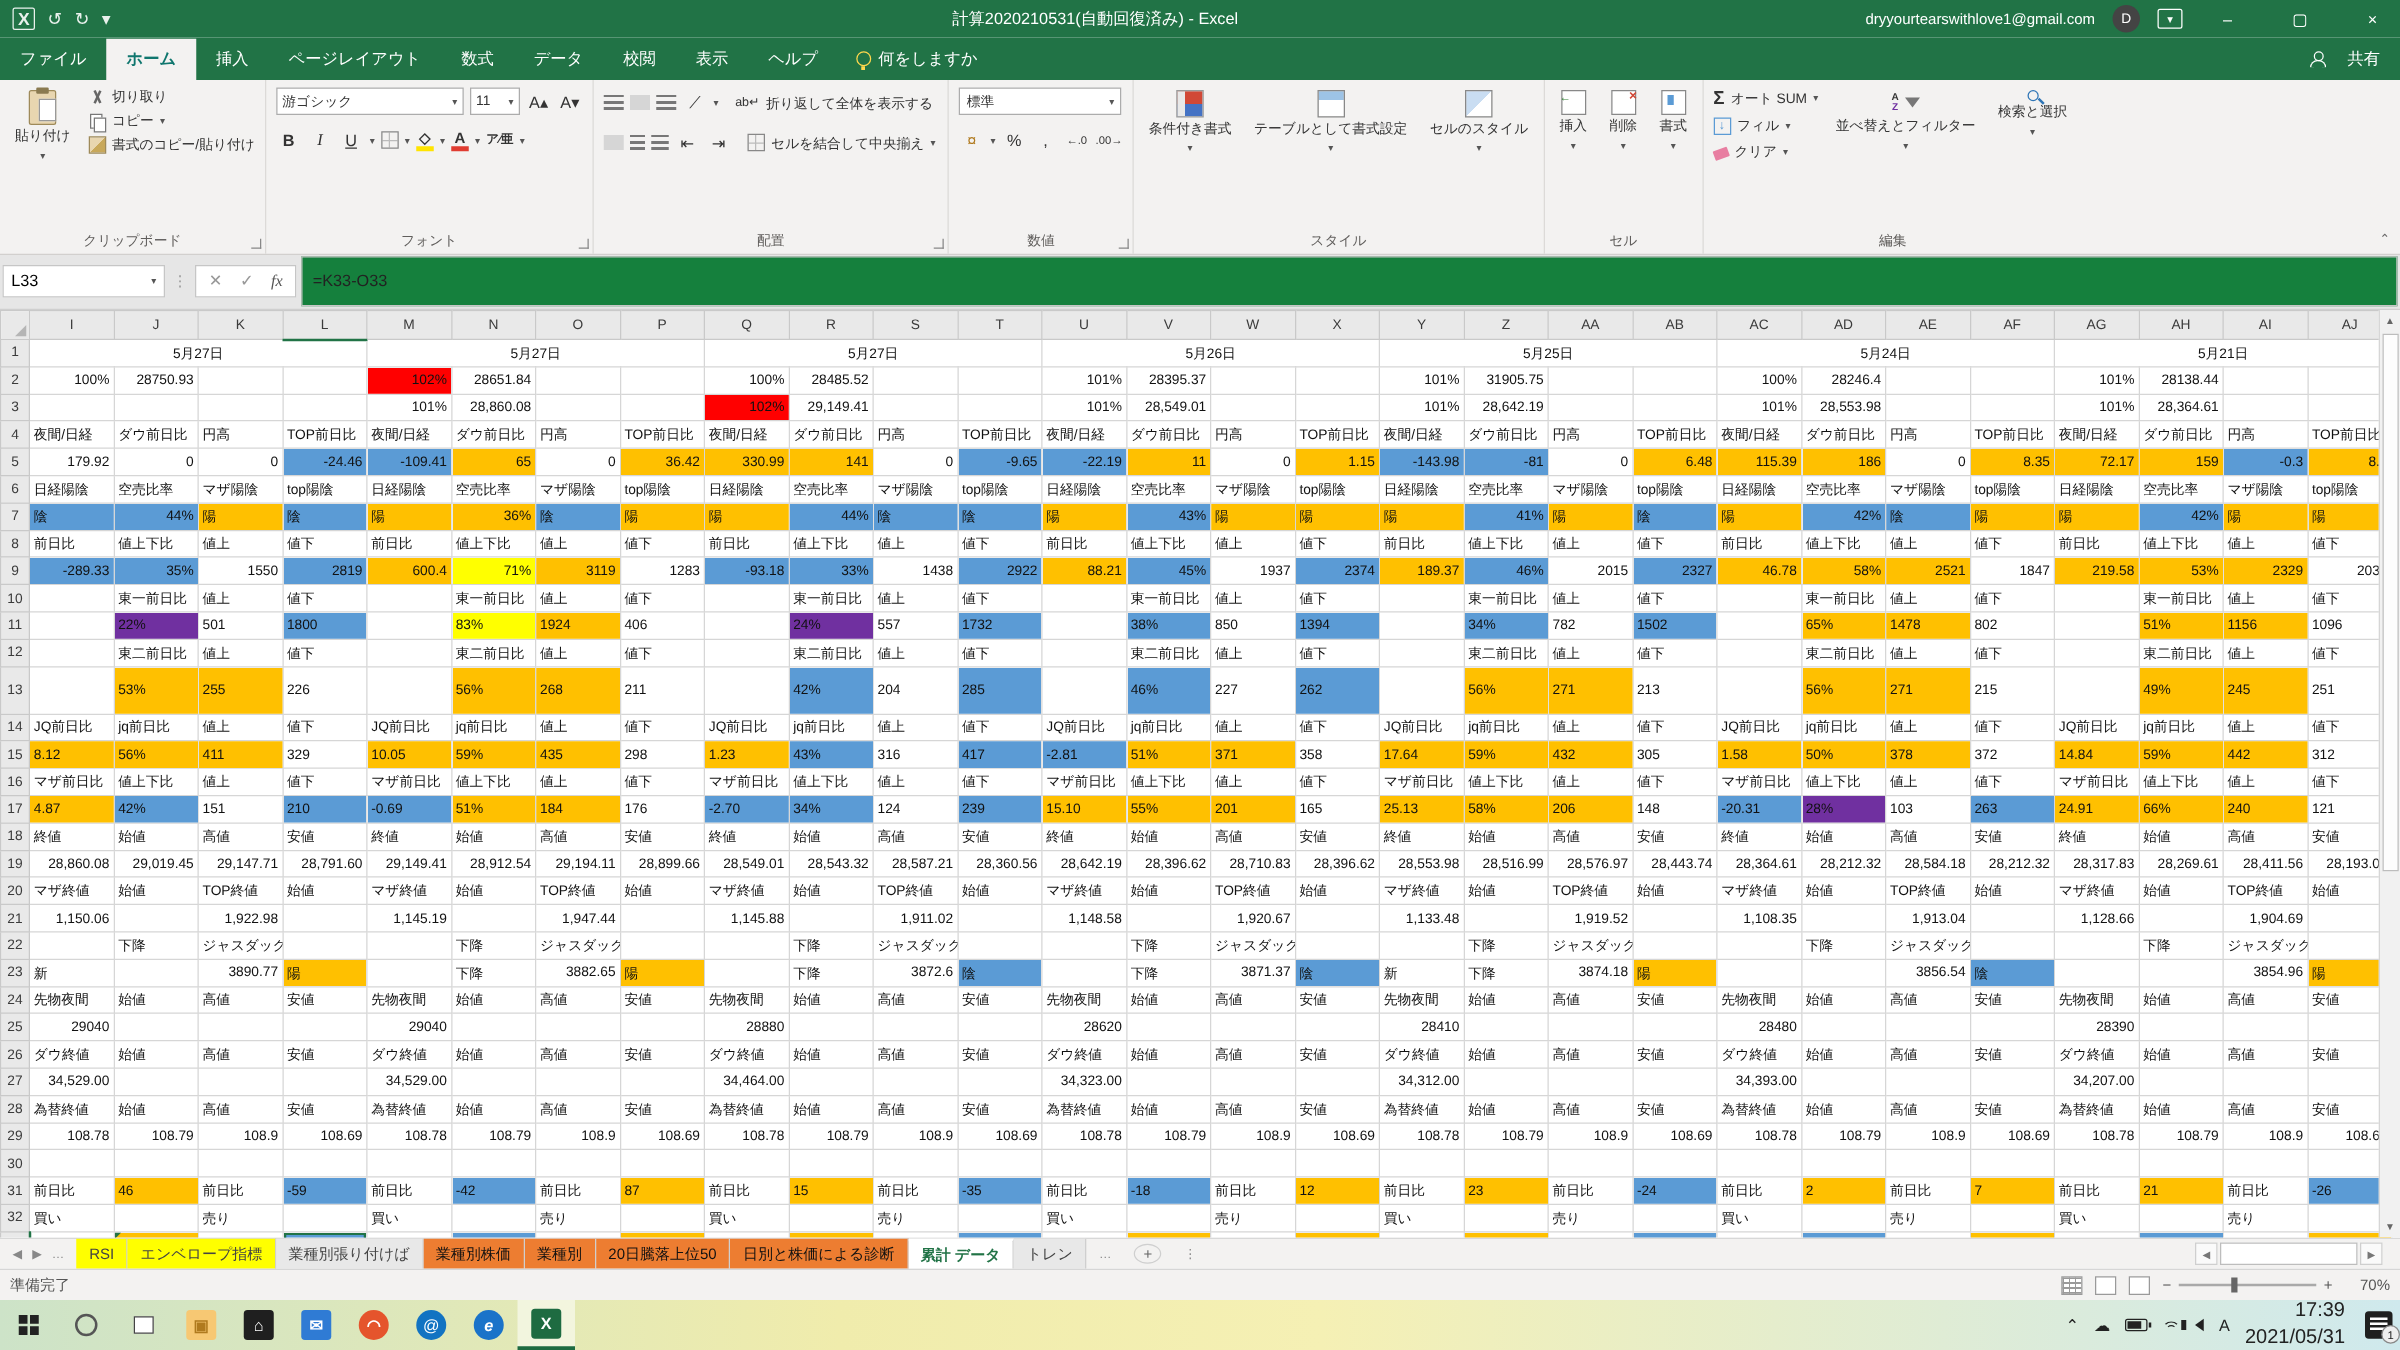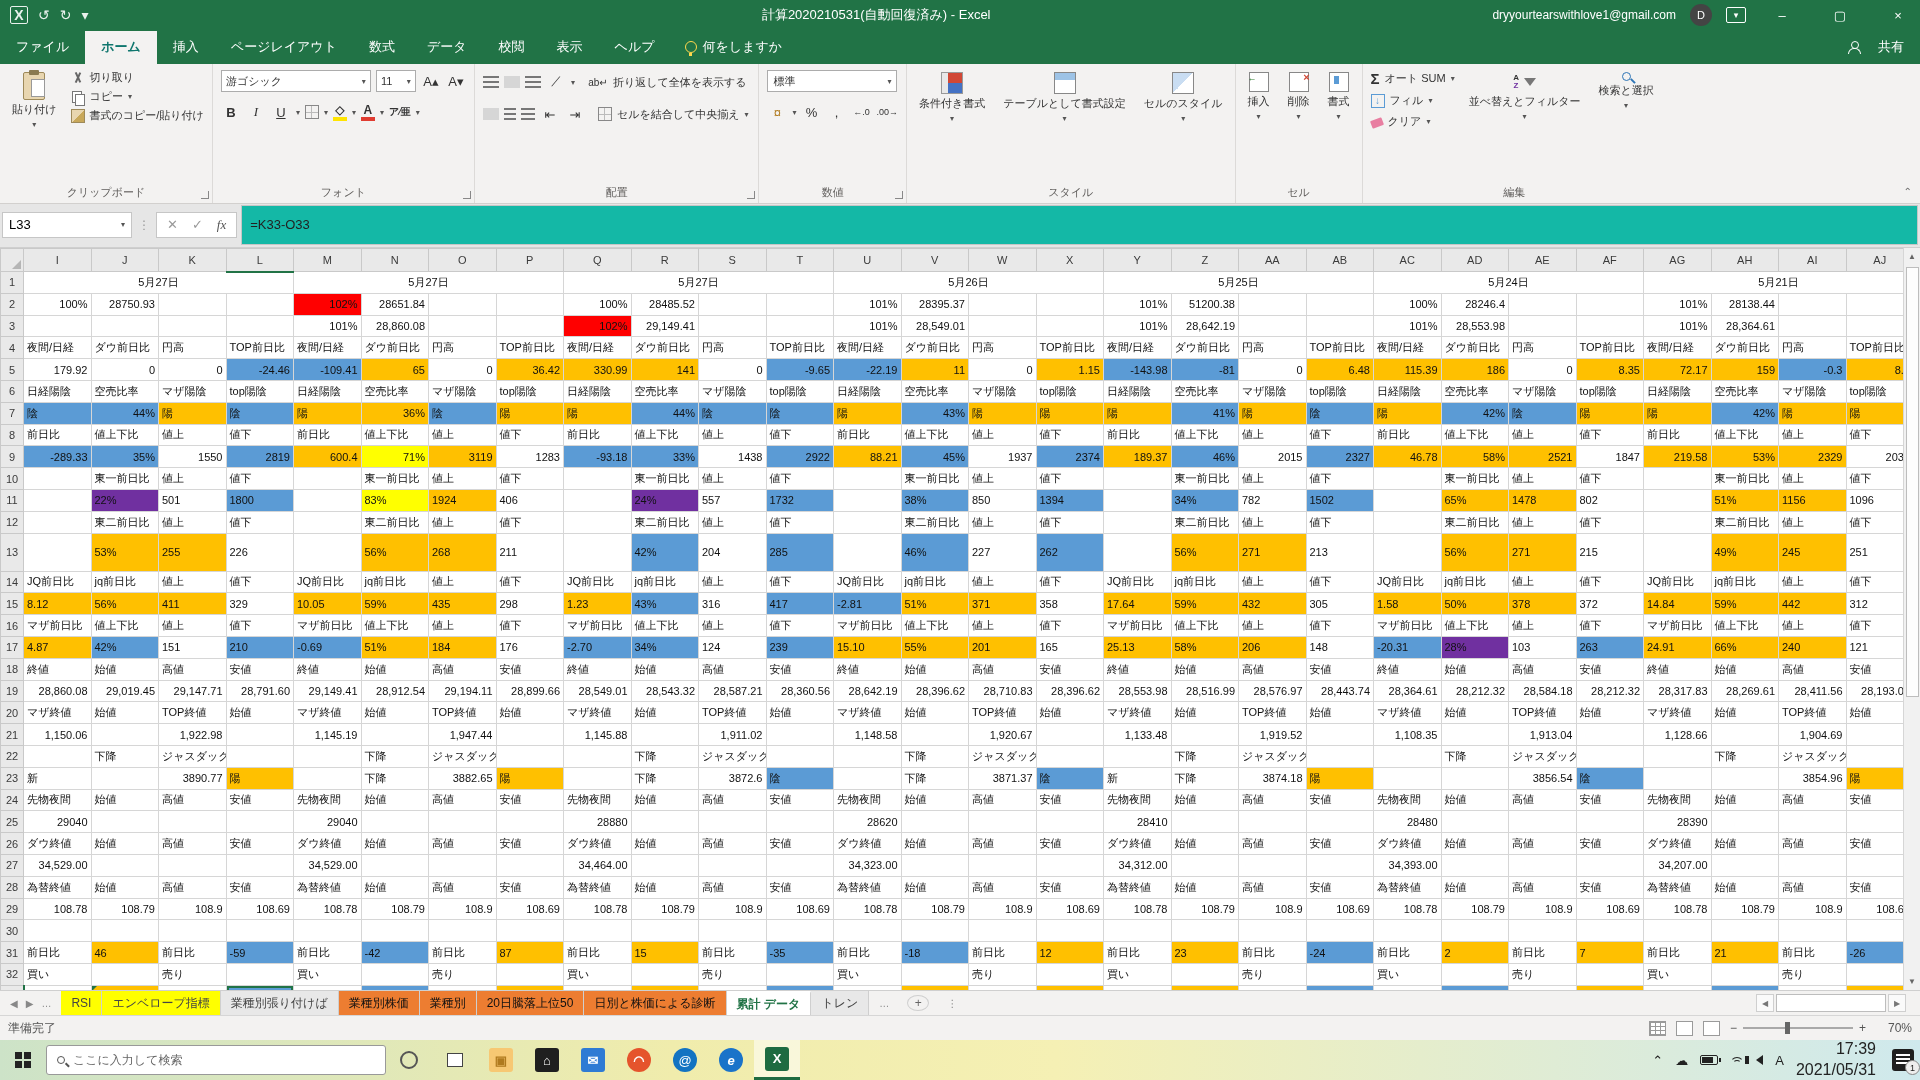--- a/index.html
+++ b/index.html
@@ -81,21 +81,21 @@
   .lens::after { content:""; position:absolute; left:7px; top:7px; width:6px; height:1.8px; background:#2e75b6; transform:rotate(45deg); }
   .drop { font-size:8px; color:#555; }
   .collapse { position:absolute; right:8px; bottom:6px; color:#666; font-size:10px; }
 
   
   .fbar { height:44px; background:#e6e6e6; display:flex; align-items:center; padding:6px 2px 8px 0; gap:4px; flex:0 0 auto; border-bottom:1px solid #cfcfcf; }
   .namebox { width:130px; height:26px; background:#fff; border:1px solid #c6c6c6; display:flex; align-items:center; justify-content:space-between; padding:0 6px; font-size:13px; margin-left:2px; }
   .vdots { color:#999; font-size:12px; letter-spacing:0; padding:0 2px; }
   .fxbtns { height:26px; background:#fff; border:1px solid #c6c6c6; display:flex; align-items:center; gap:14px; padding:0 10px; color:#999; font-size:13px; }
   .fxbtns .fx { font-style:italic; color:#555; font-family:"Liberation Serif", serif; }
-  .finput { flex:1; height:40px; background:#14b8a6; border:1px solid #c6c6c6; display:flex; align-items:center; padding:0 8px; font-size:13px; color:#222; }
+  .finput { flex:1; height:40px; background:#15803d; border:1px solid #c6c6c6; display:flex; align-items:center; padding:0 8px; font-size:13px; color:#222; }
 
   
   .sheet { flex:1 1 auto; position:relative; overflow:hidden; background:#fff; }
   #grid-table { border-collapse:collapse; table-layout:fixed; width:1913px; font-size:11px; color:#111; }
   #grid-table th { background:#e9e9e9; border:1px solid #c9c9c9; font-weight:normal; color:#3b3b3b; font-size:11px; text-align:center; }
   #grid-table .hdr th { height:23px; }
   th.corner { position:relative; }
   .ctri { position:absolute; right:2px; bottom:2px; width:0; height:0; border-left:9px solid transparent; border-bottom:9px solid #b5b5b5; }
   th.rowh { width:23px; }
   th.selc { background:#cfcfcf; border-bottom:2px solid #217346 !important; }
@@ -522,21 +522,21 @@
             <td class=""></td>
             <td class="gs ar">100%</td>
             <td class=" ar">28485.52</td>
             <td class=""></td>
             <td class=""></td>
             <td class="gs ar">101%</td>
             <td class=" ar">28395.37</td>
             <td class=""></td>
             <td class=""></td>
             <td class="gs ar">101%</td>
-            <td class=" ar">51200.38</td>
+            <td class=" ar">31905.75</td>
             <td class=""></td>
             <td class=""></td>
             <td class="gs ar">100%</td>
             <td class=" ar">28246.4</td>
             <td class=""></td>
             <td class=""></td>
             <td class="gs ar">101%</td>
             <td class=" ar">28138.44</td>
             <td class=""></td>
             <td class=""></td>
@@ -1561,24 +1561,20 @@
 
   <div class="taskbar">
     <div class="tbtn">
         <span class="winlogo">
           <i></i>
           <i></i>
           <i></i>
           <i></i>
         </span>
       </div>
-    <div class="tsearch">
-      <span class="slens"></span>
-      <span>ここに入力して検索</span>
-    </div>
     <div class="tbtn">
         <span class="cortana"></span>
       </div>
     <div class="tbtn">
         <span class="taskview"></span>
       </div>
     <div class="taskslot">
         <span class="appic ap-folder">▣</span>
       </div>
     <div class="taskslot">

